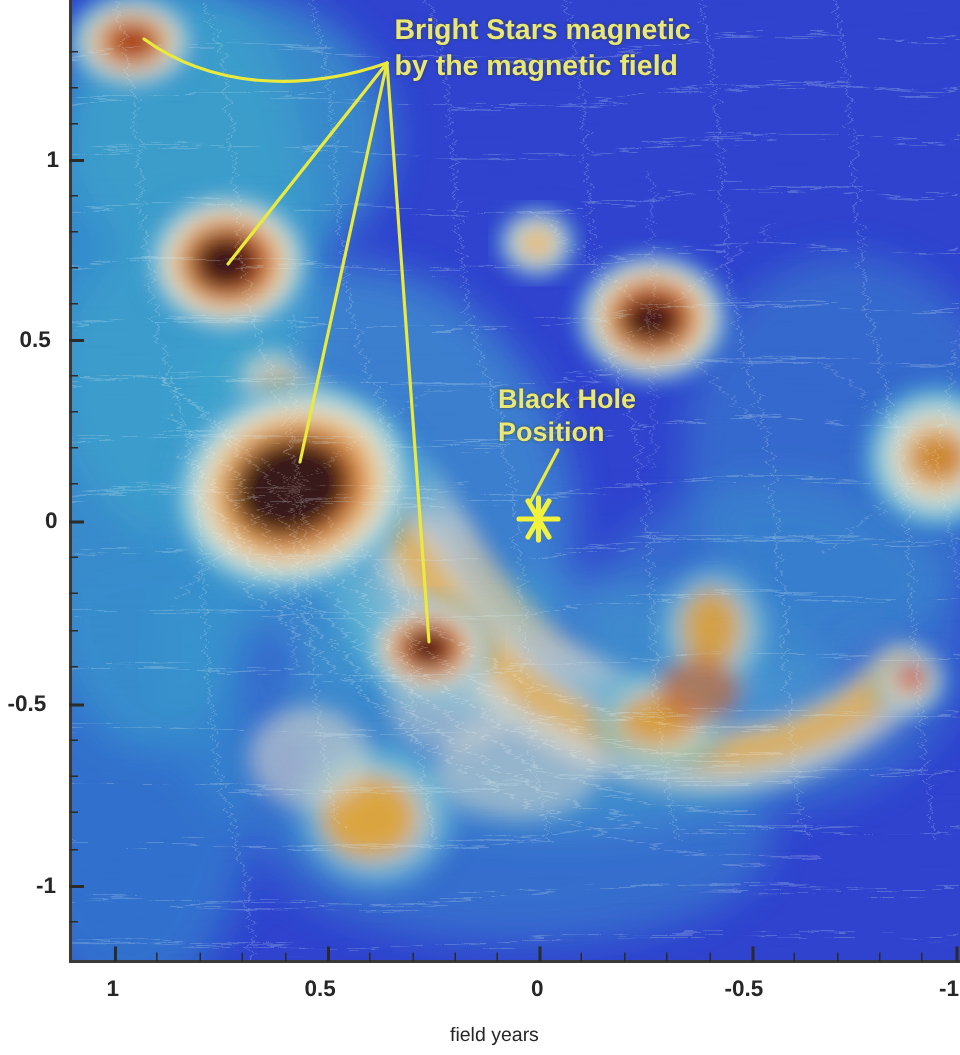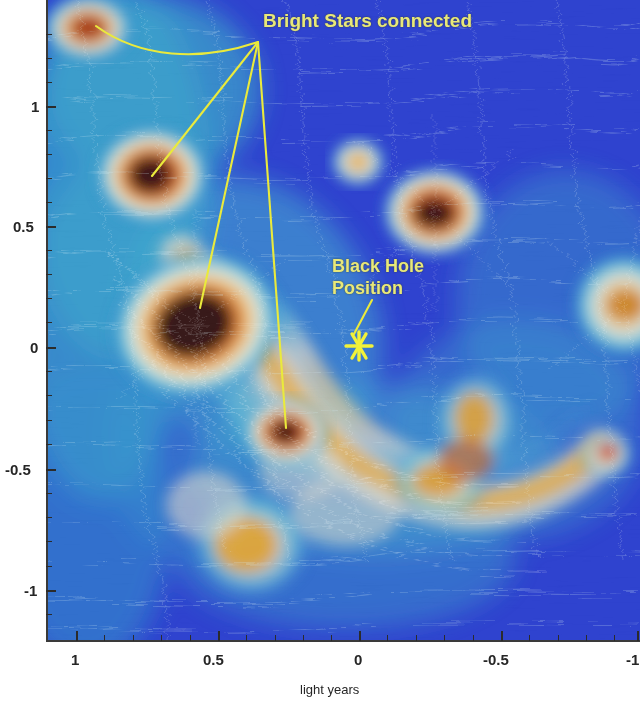--- a/index.html
+++ b/index.html
@@ -289,21 +289,21 @@
   <div class="ticklabel" style="left:354px;top:651px;">0</div>
   <div class="ticklabel" style="left:483px;top:651px;">-0.5</div>
   <div class="ticklabel" style="left:626px;top:651px;">-1</div>
 
   <div class="ticklabel" style="left:31px;top:98px;">1</div>
   <div class="ticklabel" style="left:13px;top:218px;">0.5</div>
   <div class="ticklabel" style="left:30px;top:339px;">0</div>
   <div class="ticklabel" style="left:5px;top:461px;">-0.5</div>
   <div class="ticklabel" style="left:24px;top:582px;">-1</div>
 
-  <div class="xlabel" style="left:300px;top:682px;">light years</div>
+  <div class="xlabel" style="left:300px;top:682px;">field years</div>
 
   <svg id="overlay">
     <g stroke="#eaea3c" stroke-width="2.1" fill="none" stroke-linecap="round">
 
       <path d="M258,42 C200,62 140,58 96,26"></path>
 
       <line x1="258" y1="42" x2="152" y2="176"></line>
       <line x1="258" y1="42" x2="200" y2="308"></line>
       <line x1="258" y1="42" x2="286" y2="428"></line>
     </g>
@@ -311,18 +311,19 @@
     <line x1="372" y1="300" x2="354" y2="334" stroke="#eaea3c" stroke-width="2.1" stroke-linecap="round"></line>
 
     <g stroke="#f2f23a" stroke-width="3.4" stroke-linecap="round" transform="translate(359,346)">
       <line x1="-13" y1="0" x2="13" y2="0"></line>
       <line x1="-7" y1="-12" x2="7" y2="12"></line>
       <line x1="7" y1="-12" x2="-7" y2="12"></line>
       <line x1="0" y1="-14" x2="0" y2="14"></line>
     </g>
   </svg>
 
-  <div class="anno" style="left:263px;top:10px;">Bright Stars connected</div>
+  <div class="anno" style="left:263px;top:10px;">Bright Stars magnetic</div>
+  <div class="anno" style="left:263px;top:34px;">by the magnetic field</div>
 
   <div class="anno small" style="left:332px;top:256px;text-align:right;">Black Hole</div>
   <div class="anno small" style="left:332px;top:278px;">Position</div>
 
 </div>
 
 </body></html>

